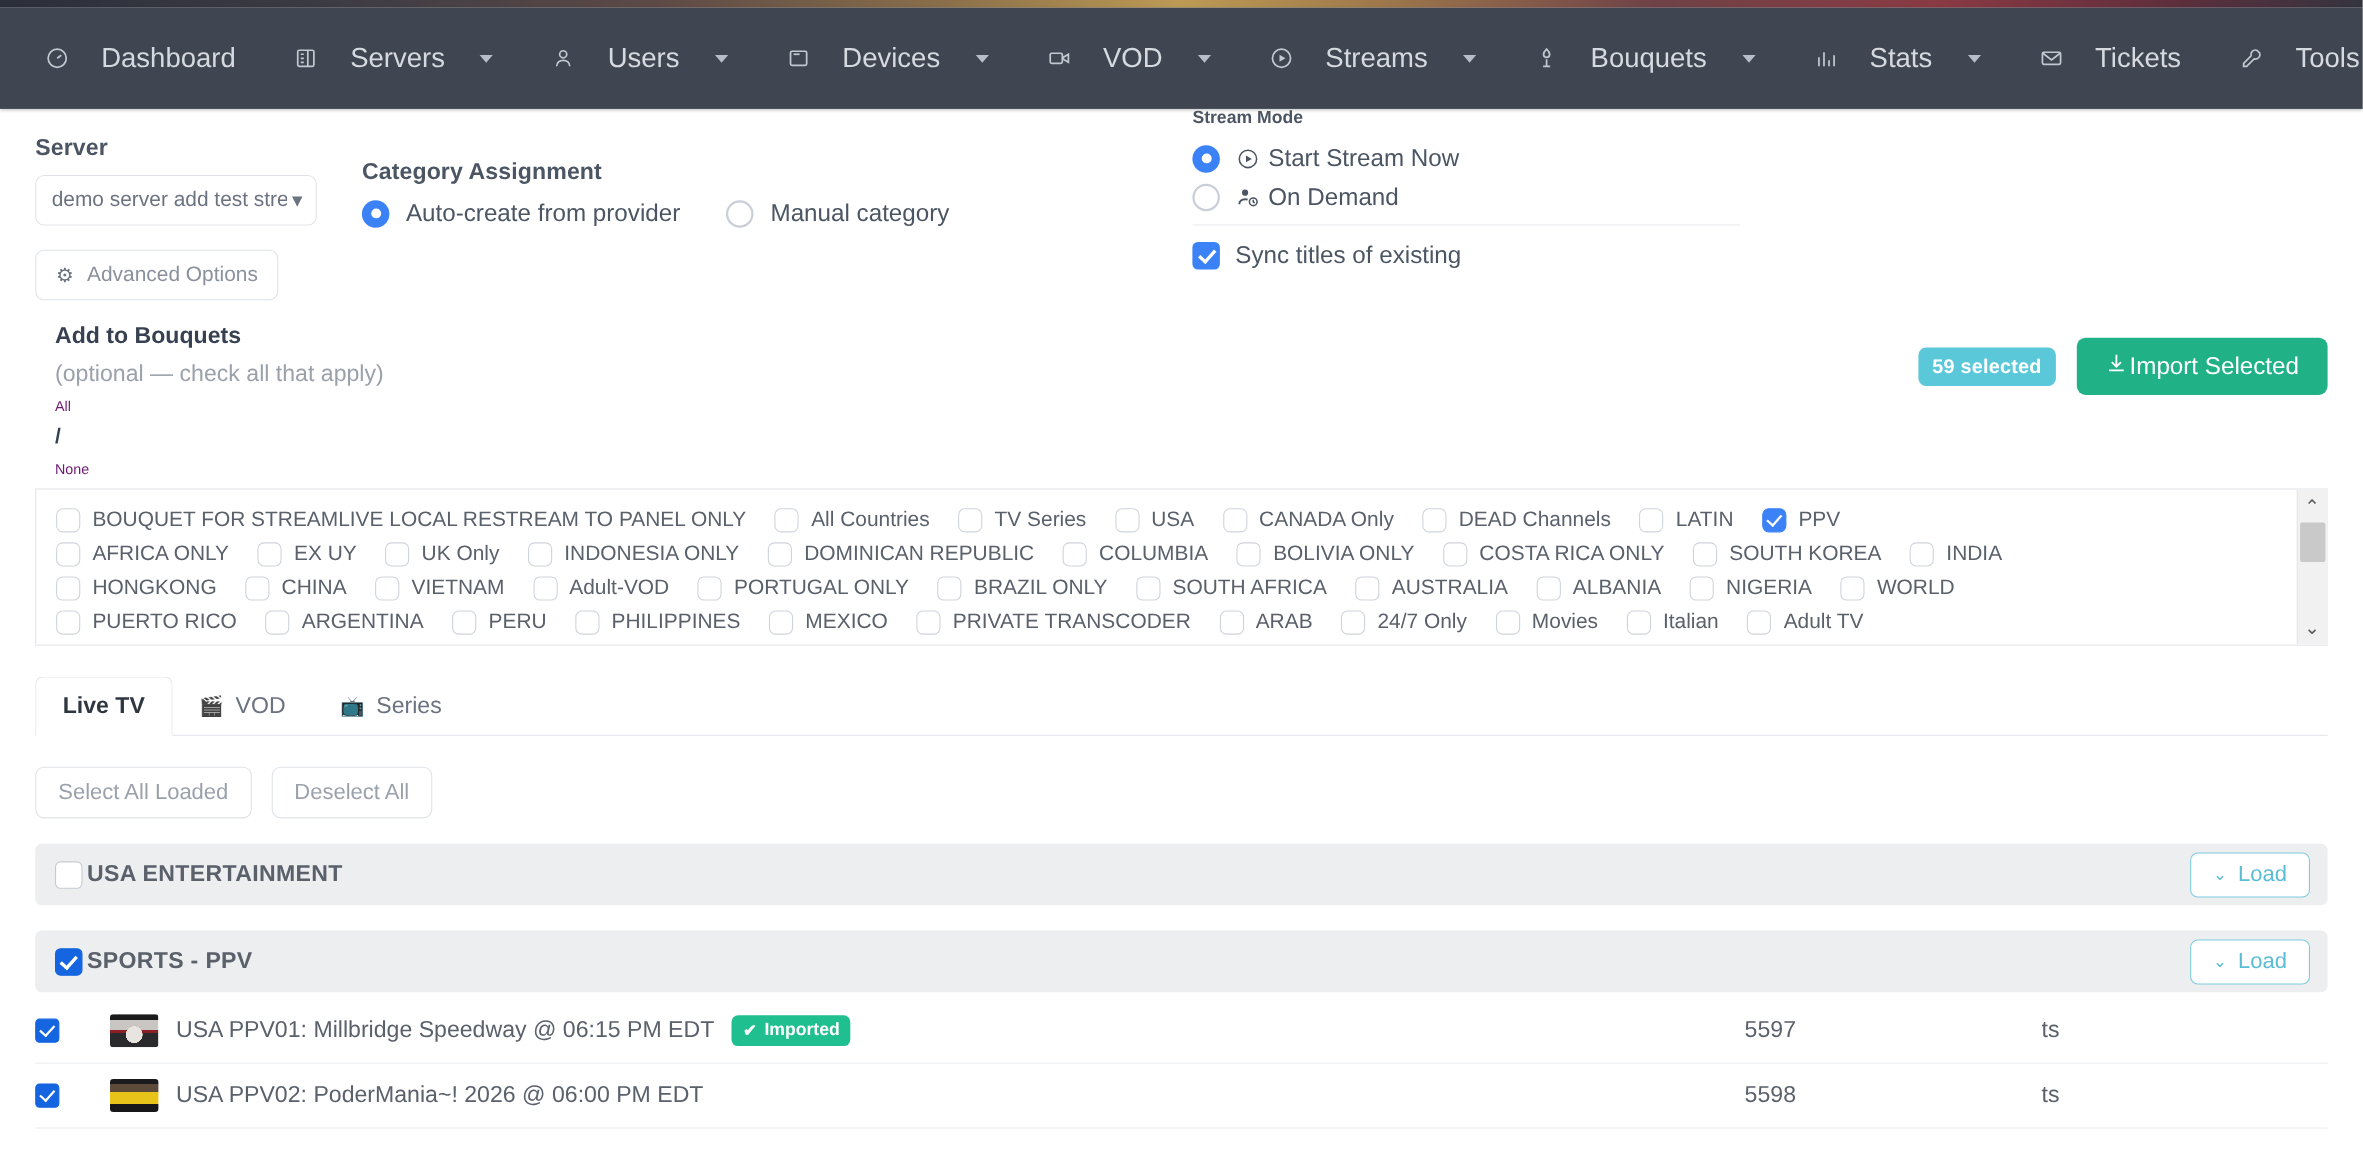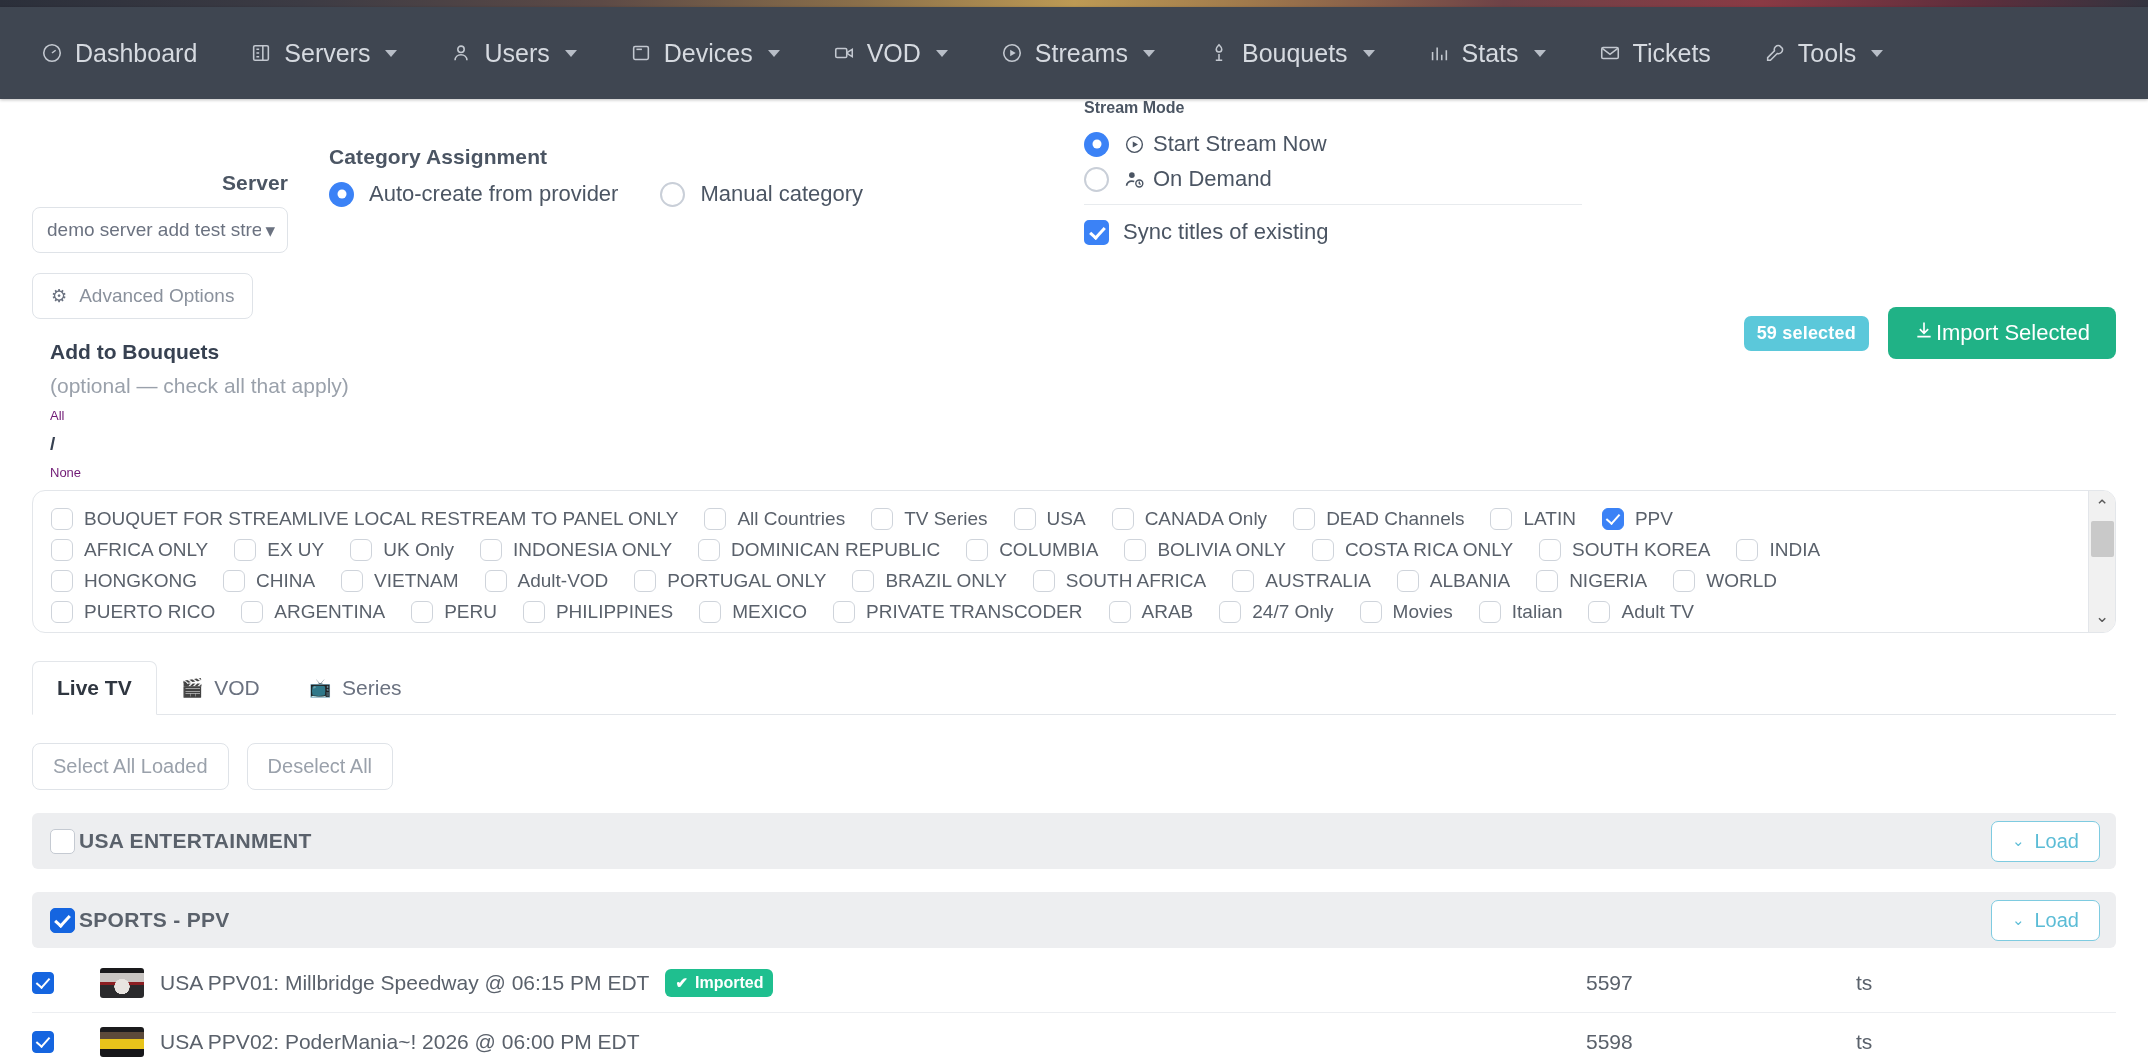--- a/index.html
+++ b/index.html
@@ -17,37 +17,37 @@
   }
 
   
   .navbar {
     height: 92px; background: #3f4651;
     display: flex; align-items: center;
     padding-left: 14px; gap: 0px;
     box-shadow: 0 1px 3px rgba(0,0,0,.25);
   }
   .nav-item {
-    display: flex; align-items: center; gap: 11px;
+    display: flex; align-items: center; gap: 28px;
     color: #d6dae0; font-size: 25px; font-weight: 400;
     padding: 10px 26px; white-space: nowrap; cursor: pointer;
   }
   .nav-item .ic { display:inline-flex; width:24px; height:24px; align-items:center; justify-content:center; opacity:.92; }
   .nav-item .ic svg { width: 22px; height: 22px; stroke:#cfd4db; fill:none; stroke-width:1.7; }
   .caret { width: 0; height: 0; border-left: 6px solid transparent; border-right: 6px solid transparent;
            border-top: 7px solid #b8bec7; margin-left: 4px; }
 
   
   .content { position: relative; padding: 0 32px; }
 
   .row-top { display: flex; align-items: flex-start; position: relative; }
 
   .field-label { font-size: 21px; font-weight: 700; color: #4b5563; margin-bottom: 12px; letter-spacing:.1px;}
 
-  .col-server { width: 256px; margin-top: 72px; text-align: right; }
+  .col-server { width: 256px; margin-top: 24px; }
   .select-box {
     height: 46px; border: 1px solid #dfe3e8; border-radius: 8px; background: #fff;
     display: flex; align-items: center; justify-content: space-between;
     padding: 0 12px 0 14px; font-size: 19px; color: #6b7280; overflow: hidden;
     cursor: pointer;
   }
   .select-box .sv { overflow: hidden; white-space: nowrap; text-overflow: clip; }
   .chev { color:#6b7280; font-size: 19px; margin-left: 4px; }
 
   .col-cat { margin-left: 41px; margin-top: 46px; }
@@ -102,21 +102,21 @@
   .btn-adv .gear { font-size: 18px; color:#6b7280;}
 
   .bq-head { margin-top: 21px; display:flex; align-items:baseline; gap: 10px; flex-direction: column; }
   .bq-head .b1 { font-size: 21px; font-weight: 700; color:#374151;}
   .bq-head .b2 { font-size: 21px; color:#9aa1ab; }
   .bq-head .lnk { font-size: 13px; color:#701a75; cursor:pointer; margin-left: 18px;}
   .bq-head .sep { font-size: 19px; color:#374151; font-weight:700;}
 
   
   .bq-panel {
-    margin-top: 10px; border: 1px solid #e3e6ea; border-radius: 13px;
+    margin-top: 10px; border: 1px solid #e3e6ea; border-radius: 0;
     height: 143px; position: relative; overflow: hidden; background: #fff;
   }
   .bq-inner { padding: 12px 40px 0 18px; }
   .bq-row { display:flex; align-items:center; flex-wrap: nowrap; height: 31px; }
   .bq-item { display:flex; align-items:center; gap: 11px; margin-right: 26px; white-space:nowrap; cursor:pointer;}
   .bq-cb { width: 22px; height: 22px; border-radius: 6px; border: 1.6px solid #cfd4db; background:#fff;
            position: relative; flex:0 0 auto; }
   .bq-cb.on { background:#3b82f6; border-color:#3b82f6; }
   .bq-cb.on::after { content:""; position:absolute; left:6px; top:2px; width:6px; height:11px;
     border:solid #fff; border-width:0 2.6px 2.6px 0; transform:rotate(42deg); }

